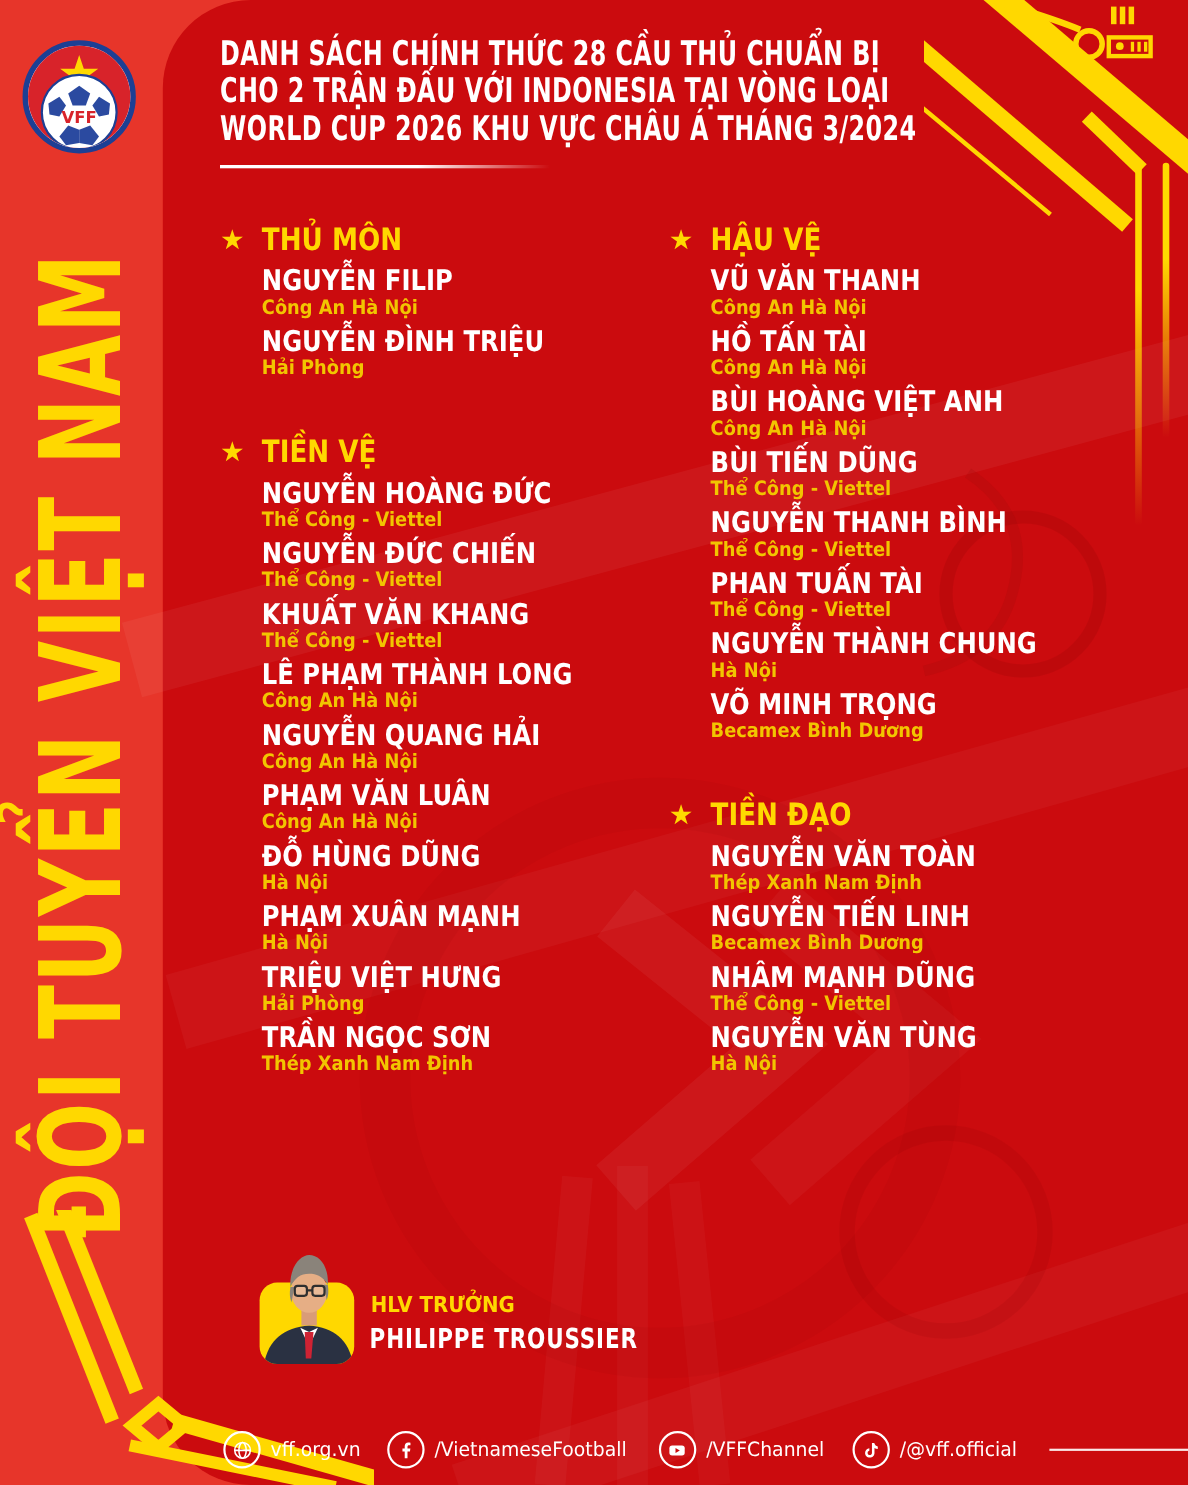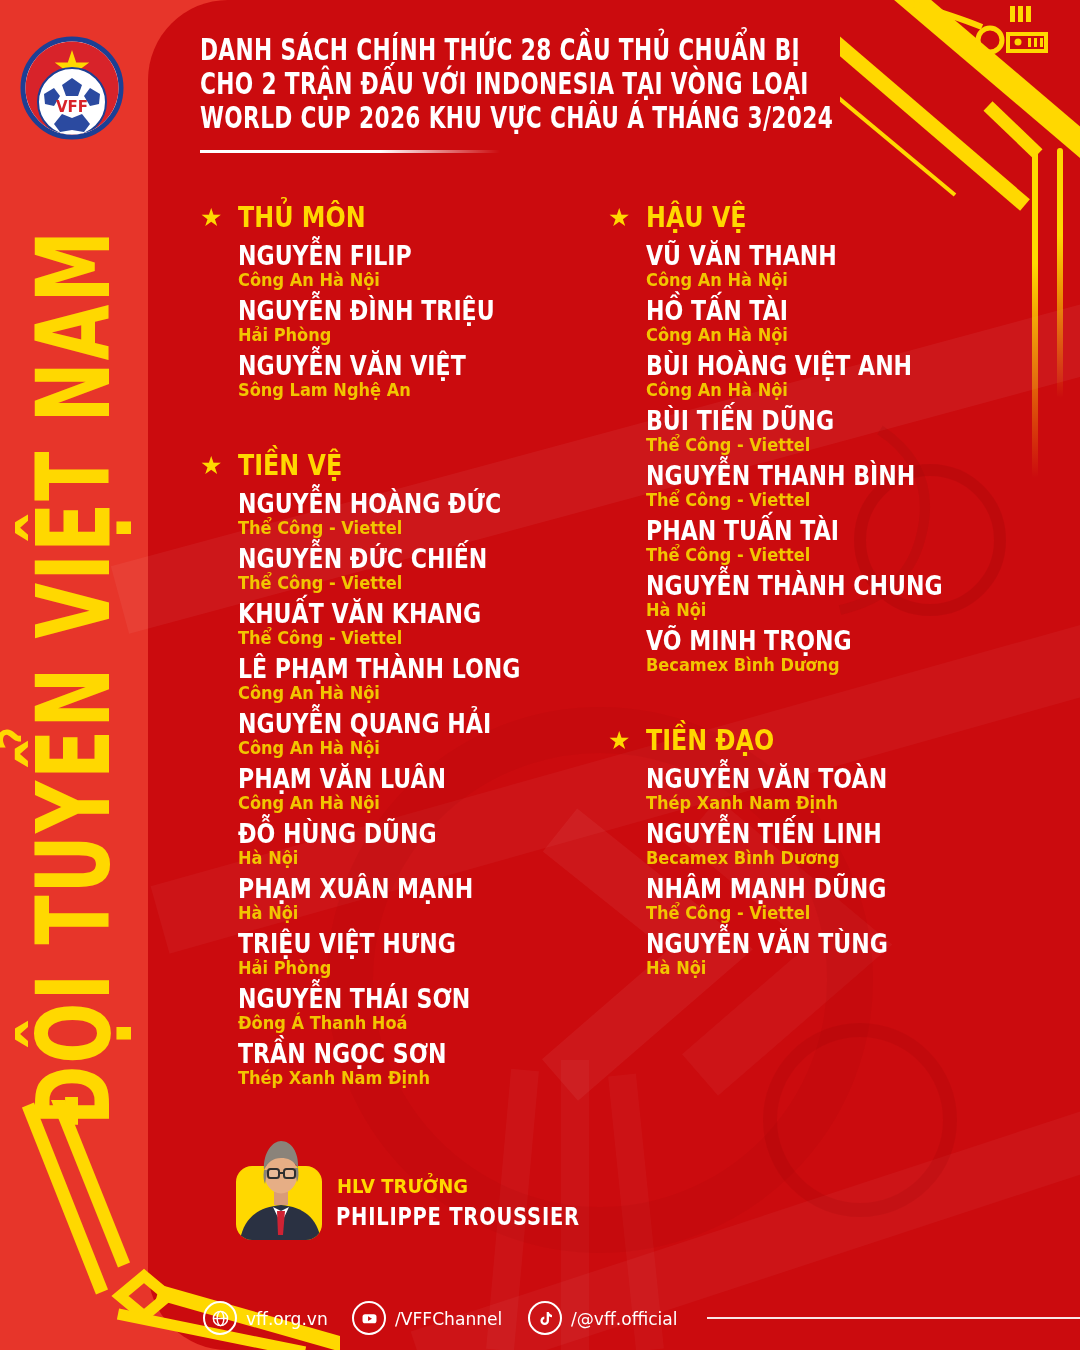--- a/index.html
+++ b/index.html
@@ -177,24 +177,20 @@
   <div class="player">
     <div class="player-name">NGUYỄN FILIP</div>
     <div class="player-club">Công An Hà Nội</div>
   </div>
 
   <div class="player">
     <div class="player-name">NGUYỄN ĐÌNH TRIỆU</div>
     <div class="player-club">Hải Phòng</div>
   </div>
 
-  <div class="player">
-    <div class="player-name">NGUYỄN VĂN VIỆT</div>
-    <div class="player-club">Sông Lam Nghệ An</div>
-  </div>
 </div>
   </section>
 
   <section class="section">
     <div class="section-header">
       <span class="star">★</span>
       <h2 class="section-title">TIỀN VỆ</h2>
     </div>
     <div class="players">
   <div class="player">
@@ -235,24 +231,20 @@
   <div class="player">
     <div class="player-name">PHẠM XUÂN MẠNH</div>
     <div class="player-club">Hà Nội</div>
   </div>
 
   <div class="player">
     <div class="player-name">TRIỆU VIỆT HƯNG</div>
     <div class="player-club">Hải Phòng</div>
   </div>
 
-  <div class="player">
-    <div class="player-name">NGUYỄN THÁI SƠN</div>
-    <div class="player-club">Đông Á Thanh Hoá</div>
-  </div>
 
   <div class="player">
     <div class="player-name">TRẦN NGỌC SƠN</div>
     <div class="player-club">Thép Xanh Nam Định</div>
   </div>
 </div>
   </section>
 </div>
     <div class="col-right">
   <section class="section">
@@ -363,20 +355,28 @@
     <span class="ficon">
           <svg viewBox="0 0 24 24">
             <circle cx="12" cy="12" r="9" fill="none" stroke="#fff" stroke-width="1.8"></circle>
             <ellipse cx="12" cy="12" rx="4.2" ry="9" fill="none" stroke="#fff" stroke-width="1.8"></ellipse>
             <path d="M3 12 L21 12" stroke="#fff" stroke-width="1.8"></path>
           </svg>
         </span>
     <span class="flabel">vff.org.vn</span>
   </div>
 
+  <div class="flink">
+    <span class="ficon">
+          <svg viewBox="0 0 24 24">
+            <path d="M13.2 21 L13.2 13.2 L16 13.2 L16.5 10 L13.2 10 L13.2 7.9 C13.2 6.9 13.7 6.2 14.9 6.2 L16.6 6.2 L16.6 3.3 C16 3.2 15 3.1 14 3.1 C11.6 3.1 10 4.6 10 7.4 L10 10 L7.4 10 L7.4 13.2 L10 13.2 L10 21 Z" fill="#fff"></path>
+          </svg>
+        </span>
+    <span class="flabel">/VietnameseFootball</span>
+  </div>
 
   <div class="flink">
     <span class="ficon">
           <svg viewBox="0 0 24 24">
             <rect x="3.2" y="6.5" width="17.6" height="11.5" rx="3.2" fill="#fff"></rect>
             <polygon points="10.2,9.3 15.2,12.2 10.2,15.1" fill="#cb0b0e"></polygon>
           </svg>
         </span>
     <span class="flabel">/VFFChannel</span>
   </div>

